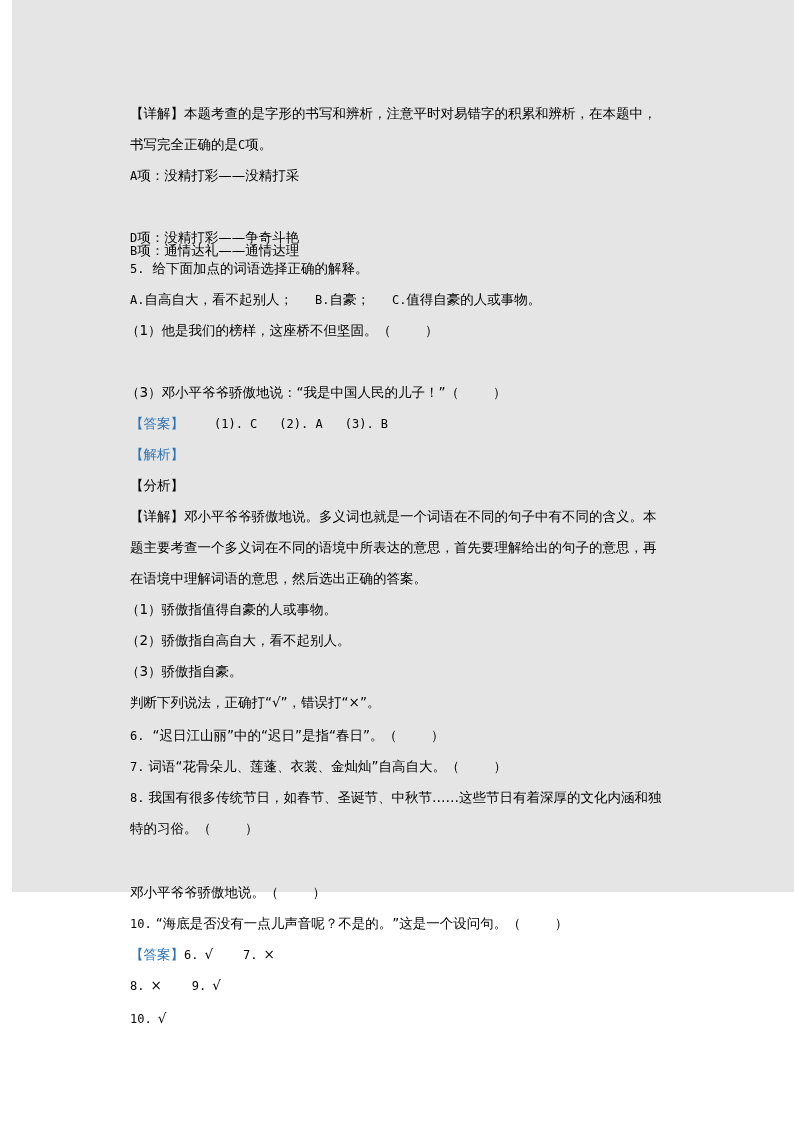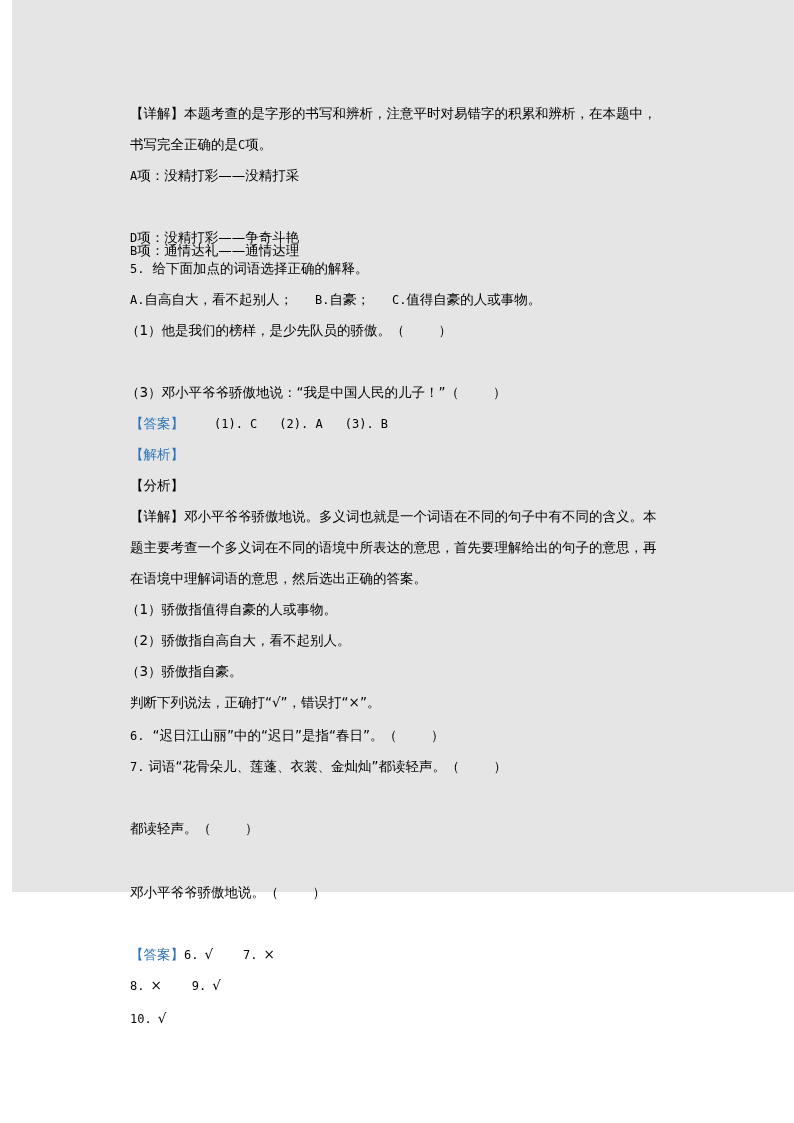--- a/index.html
+++ b/index.html
@@ -69,21 +69,21 @@
   </div>
 
   <div class="line" style="top:260px;">
     <span class="mono">5.</span><span class="gap" style="width:8px;"></span><span>给下面加点的词语选择正确的解释。</span>
   </div>
   <div class="line" style="top:291px;">
     <span class="mono">A.</span><span>自高自大，看不起别人；</span><span class="gap" style="width:22px;"></span><span class="mono">B.</span><span>自豪；</span><span class="gap" style="width:22px;"></span><span class="mono">C.</span><span>值得自豪的人或事物。</span>
   </div>
 
   <div class="line" style="top:322px; left:114px;">
-    <span>（1）</span><span>他是我们的榜样，是少先队员的骄傲。（</span><span class="paren-blank"></span><span>）</span>
+    <span>（1）</span><span>他是我们的榜样，这座桥不但坚固。（</span><span class="paren-blank"></span><span>）</span>
   </div>
   <div class="line" style="top:384px; left:114px;">
     <span>（3）</span><span>邓小平爷爷骄傲地说：“我是中国人民的儿子！”（</span><span class="paren-blank"></span><span>）</span>
   </div>
 
   <div class="line" style="top:415px;">
     <span class="tag-blue">【答案】</span><span class="gap" style="width:30px;"></span><span class="mono">(1). C</span><span class="gap" style="width:22px;"></span><span class="mono">(2). A</span><span class="gap" style="width:22px;"></span><span class="mono">(3). B</span>
   </div>
   <div class="line" style="top:446px;">
     <span class="tag-blue">【解析】</span>
@@ -113,27 +113,33 @@
   </div>
 
   <div class="line" style="top:694px;">
     <span>判断下列说法，正确打“√”，错误打“×”。</span>
   </div>
 
   <div class="line" style="top:727px;">
     <span class="mono">6.</span><span class="gap" style="width:8px;"></span><span>“迟日江山丽”中的“迟日”是指“春日”。（</span><span class="paren-blank"></span><span>）</span>
   </div>
   <div class="line" style="top:758px;">
-    <span class="mono">7.</span><span class="gap" style="width:4px;"></span><span>词语“花骨朵儿、莲蓬、衣裳、金灿灿”都读轻声。（</span><span class="paren-blank"></span><span>）</span>
+    <span class="mono">7.</span><span class="gap" style="width:4px;"></span><span>词语“花骨朵儿、莲蓬、衣裳、金灿灿”自高自大。（</span><span class="paren-blank"></span><span>）</span>
+  </div>
+  <div class="line" style="top:789px;">
+    <span class="mono">8.</span><span class="gap" style="width:4px;"></span><span>我国有很多传统节日，如春节、圣诞节、中秋节……这些节日有着深厚的文化内涵和独</span>
   </div>
   <div class="line" style="top:820px;">
-    <span>都读轻声。（</span><span class="paren-blank"></span><span>）</span>
+    <span>特的习俗。（</span><span class="paren-blank"></span><span>）</span>
   </div>
   <div class="line" style="top:884px;">
     <span>邓小平爷爷骄傲地说。（</span><span class="paren-blank"></span><span>）</span>
+  </div>
+  <div class="line" style="top:915px;">
+    <span class="mono">10.</span><span class="gap" style="width:4px;"></span><span>“海底是否没有一点儿声音呢？不是的。”这是一个设问句。（</span><span class="paren-blank"></span><span>）</span>
   </div>
 
   <div class="line" style="top:946px;">
     <span class="tag-blue">【答案】</span><span class="mono">6.</span><span class="gap" style="width:6px;"></span><span>√</span><span class="gap" style="width:30px;"></span><span class="mono">7.</span><span class="gap" style="width:6px;"></span><span>×</span>
   </div>
   <div class="line" style="top:977px;">
     <span class="mono">8.</span><span class="gap" style="width:6px;"></span><span>×</span><span class="gap" style="width:30px;"></span><span class="mono">9.</span><span class="gap" style="width:6px;"></span><span>√</span>
   </div>
   <div class="line" style="top:1010px;">
     <span class="mono">10.</span><span class="gap" style="width:6px;"></span><span>√</span>

